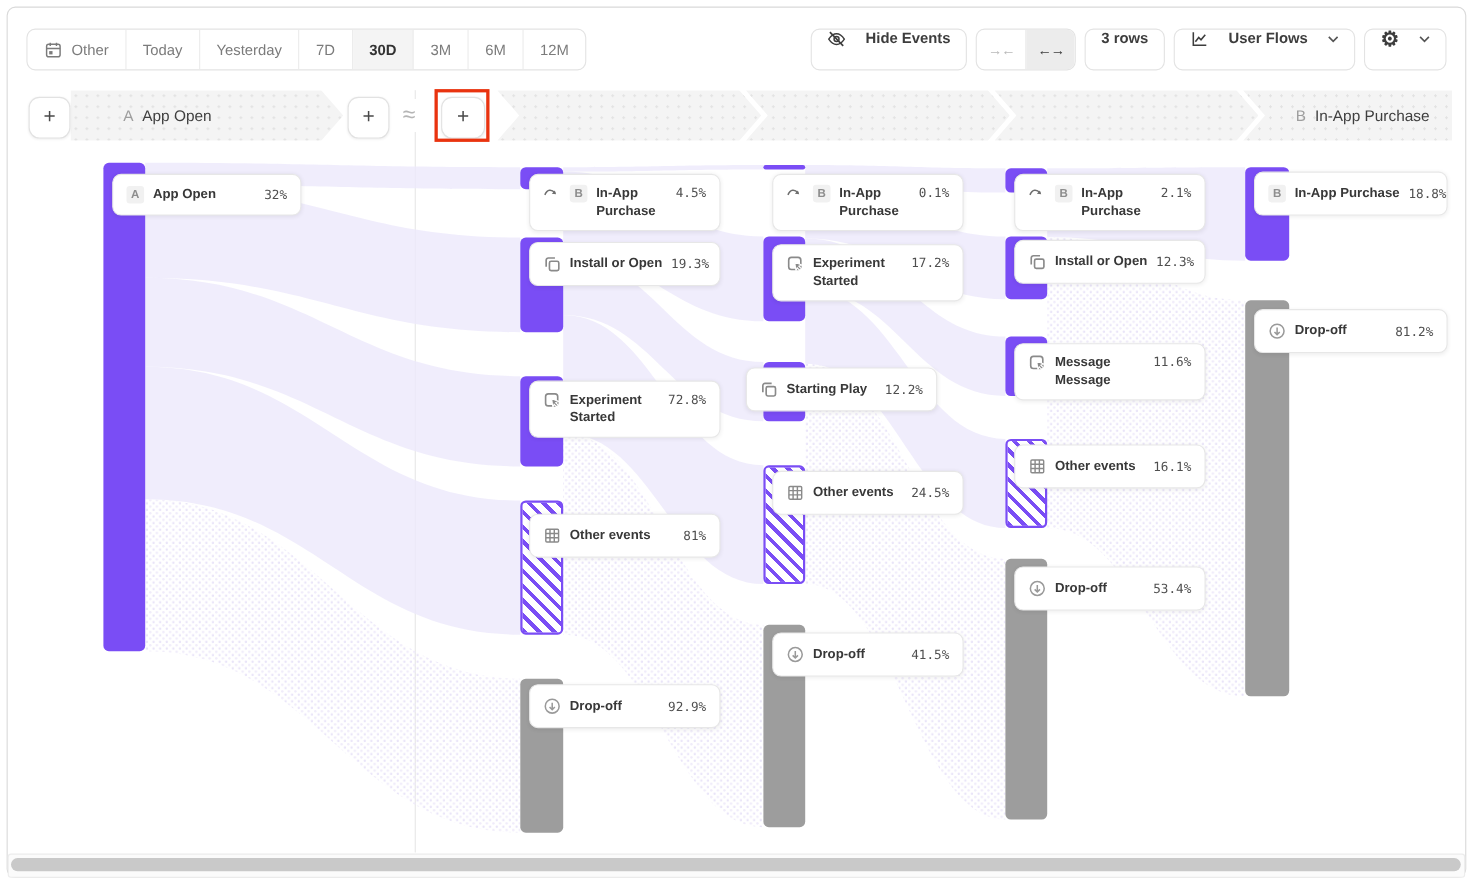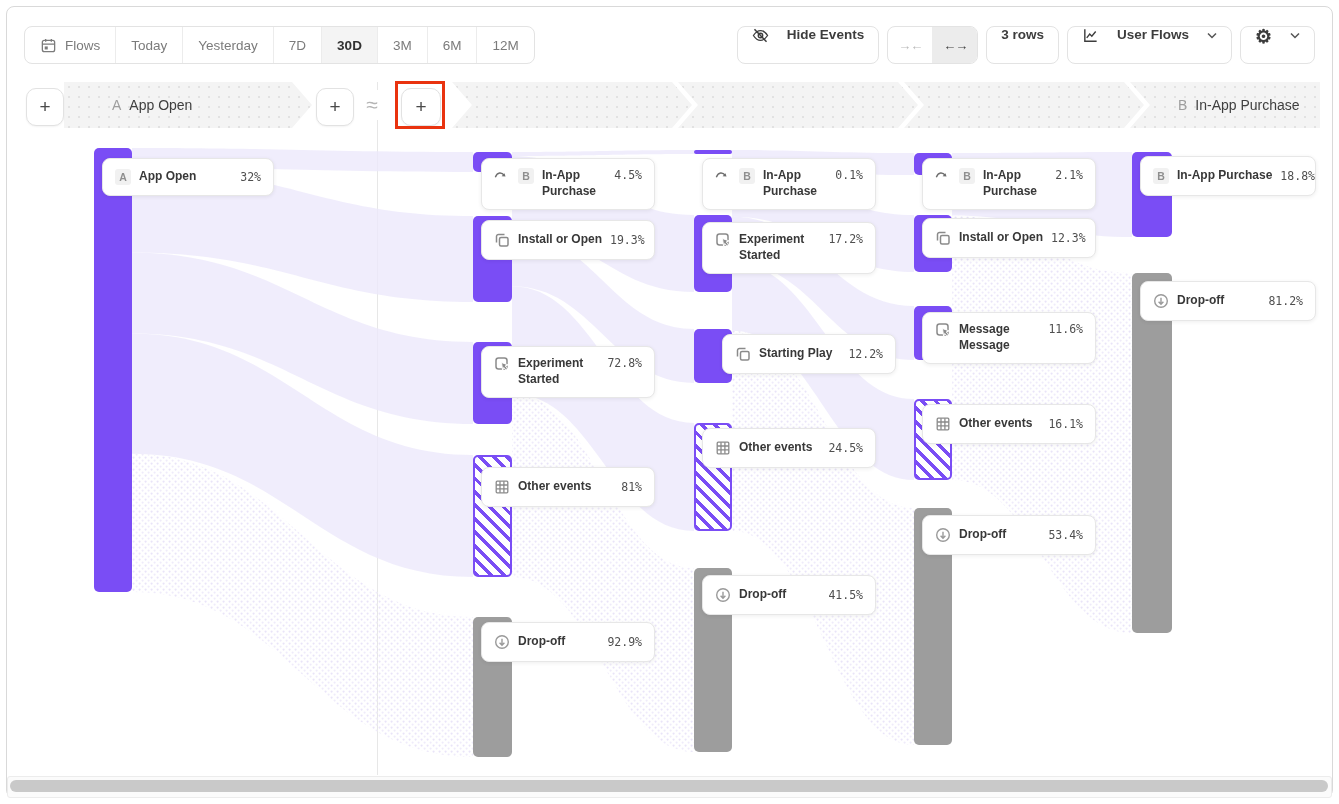--- a/index.html
+++ b/index.html
@@ -57,21 +57,21 @@
   <div id="frame"></div>
 
   <div id="toolbar">
     <div class="dategroup" id="dategroup">
         <div class="dbtn">
           <span class="icon16"><svg viewBox="0 0 18 18" width="17" height="17" fill="none" stroke="#7b7b7b" stroke-width="1.4">
               <rect x="2.5" y="3.5" width="13" height="12" rx="2"></rect>
               <path d="M2.5 7.5 H15.5 M6 2 v3 M12 2 v3"></path>
               <rect x="5" y="10" width="3.2" height="3.2" fill="#7b7b7b" stroke="none"></rect>
             </svg></span>
-          <span>Flows</span>
+          <span>Other</span>
         </div>
         <div class="dbtn">
           <span>Today</span>
         </div>
         <div class="dbtn">
           <span>Yesterday</span>
         </div>
         <div class="dbtn">
           <span>7D</span>
         </div>
@@ -246,21 +246,21 @@
       <div class="bar event" style="left: 694px; top: 215px; width: 38px; height: 77px;"></div>
       <div class="card two" style="left: 702px; top: 222px; width: 174px; height: 52px;">
         <span class="cicon"><svg viewBox="0 0 16 16" width="16" height="16" fill="none" stroke="#8a8a8a" stroke-width="1.5">
             <rect x="2" y="2" width="11" height="11" rx="2.5"></rect>
             <path d="M7.5 6.5 l6.5 2.4 -2.8 1.1 2.2 2.2 -1.5 1.5 -2.2 -2.2 -1.1 2.8 z" fill="#8a8a8a" stroke="#fff" stroke-width="1"></path>
           </svg></span>
         <span class="clabel">Experiment Started</span>
         <span class="pct">17.2%</span>
       </div>
       <div class="bar event" style="left: 694px; top: 329px; width: 38px; height: 54px;"></div>
-      <div class="card" style="left: 722px; top: 334px; width: 174px; height: 40px;">
+      <div class="card" style="left: 678px; top: 334px; width: 174px; height: 40px;">
         <span class="cicon"><svg viewBox="0 0 16 16" width="16" height="16" fill="none" stroke="#8a8a8a" stroke-width="1.5">
             <rect x="5.5" y="5.5" width="8.5" height="8.5" rx="1.5"></rect>
             <path d="M2.5 10.5 V4.5 A2 2 0 0 1 4.5 2.5 H10.5"></path>
           </svg></span>
         <span class="clabel">Starting Play</span>
         <span class="pct">12.2%</span>
       </div>
       <div class="bar other" style="left: 694px; top: 423px; width: 38px; height: 108px;"></div>
       <div class="card" style="left: 702px; top: 428px; width: 174px; height: 40px;">
         <span class="cicon"><svg viewBox="0 0 16 16" width="16" height="16" fill="none" stroke="#8a8a8a" stroke-width="1.3">

